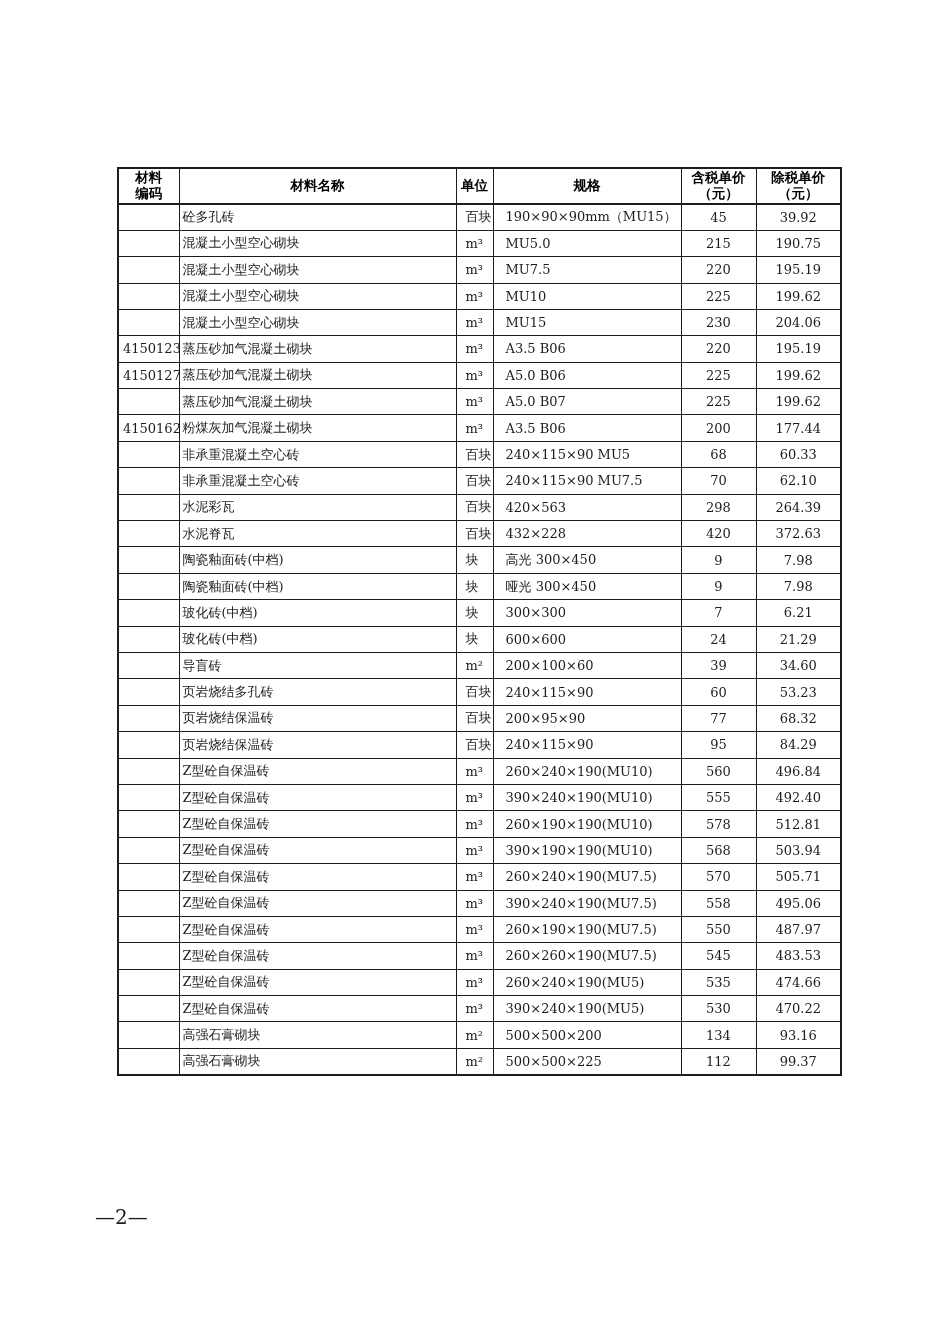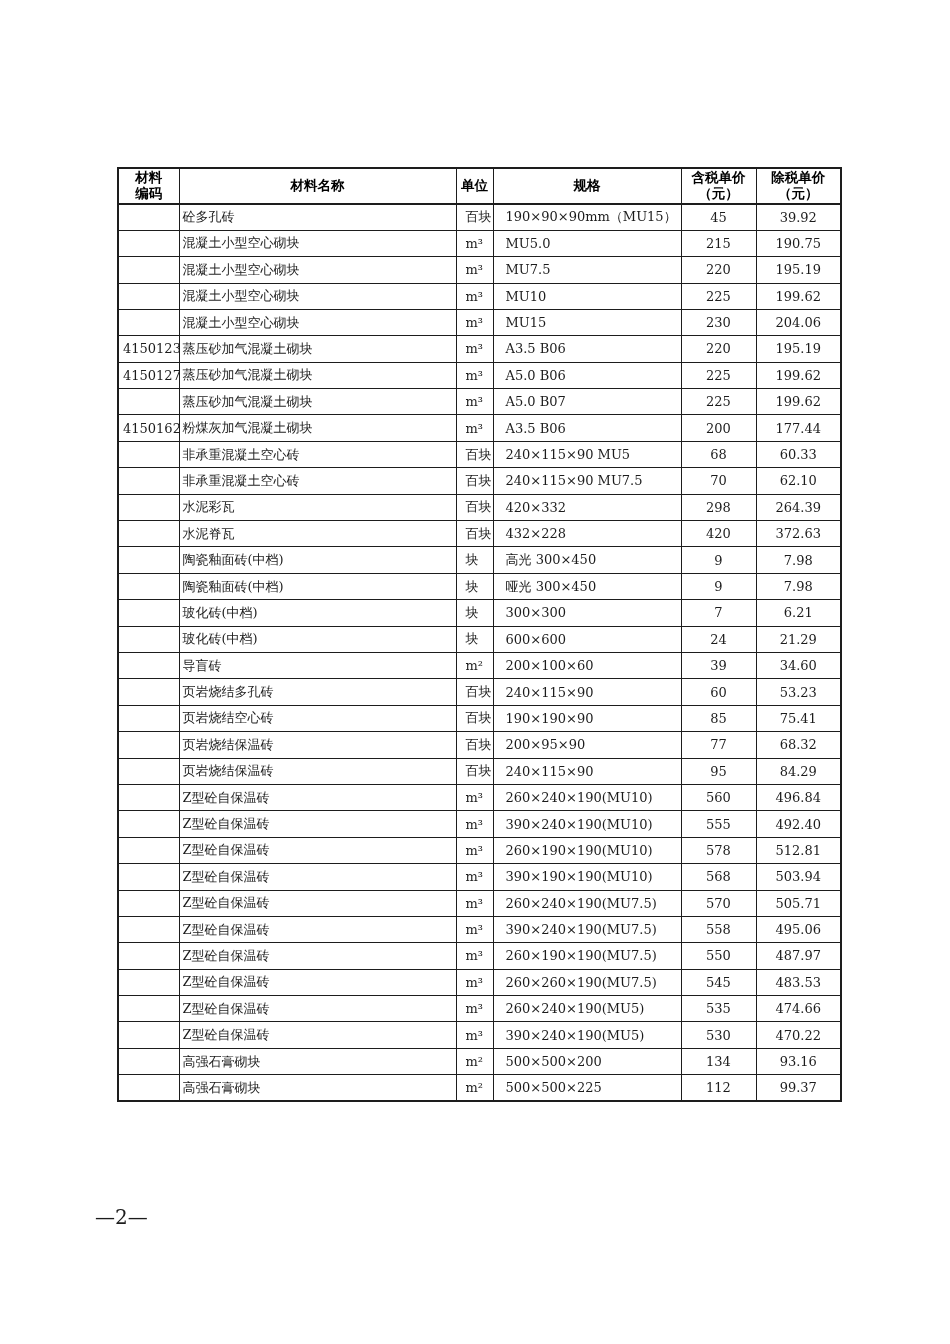--- a/index.html
+++ b/index.html
@@ -174,21 +174,21 @@
           <td class="col-name">非承重混凝土空心砖</td>
           <td class="col-unit">百块</td>
           <td class="col-spec">240×115×90 MU7.5</td>
           <td class="col-price">70</td>
           <td class="col-price">62.10</td>
         </tr>
         <tr>
           <td class="col-code"></td>
           <td class="col-name">水泥彩瓦</td>
           <td class="col-unit">百块</td>
-          <td class="col-spec">420×332</td>
+          <td class="col-spec">420×563</td>
           <td class="col-price">298</td>
           <td class="col-price">264.39</td>
         </tr>
         <tr>
           <td class="col-code"></td>
           <td class="col-name">水泥脊瓦</td>
           <td class="col-unit">百块</td>
           <td class="col-spec">432×228</td>
           <td class="col-price">420</td>
           <td class="col-price">372.63</td>
@@ -236,28 +236,20 @@
         <tr>
           <td class="col-code"></td>
           <td class="col-name">页岩烧结多孔砖</td>
           <td class="col-unit">百块</td>
           <td class="col-spec">240×115×90</td>
           <td class="col-price">60</td>
           <td class="col-price">53.23</td>
         </tr>
         <tr>
           <td class="col-code"></td>
-          <td class="col-name">页岩烧结空心砖</td>
-          <td class="col-unit">百块</td>
-          <td class="col-spec">190×190×90</td>
-          <td class="col-price">85</td>
-          <td class="col-price">75.41</td>
-        </tr>
-        <tr>
-          <td class="col-code"></td>
           <td class="col-name">页岩烧结保温砖</td>
           <td class="col-unit">百块</td>
           <td class="col-spec">200×95×90</td>
           <td class="col-price">77</td>
           <td class="col-price">68.32</td>
         </tr>
         <tr>
           <td class="col-code"></td>
           <td class="col-name">页岩烧结保温砖</td>
           <td class="col-unit">百块</td>

